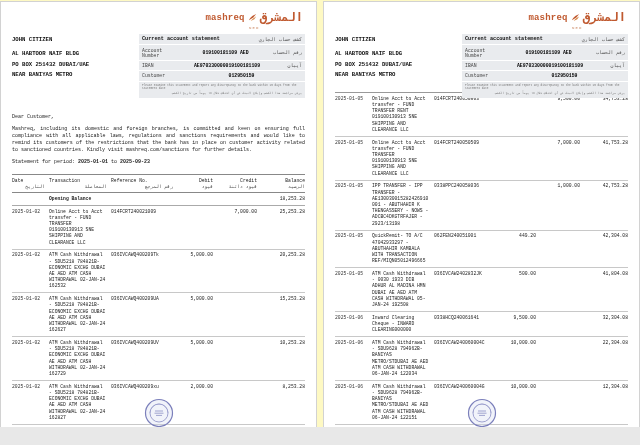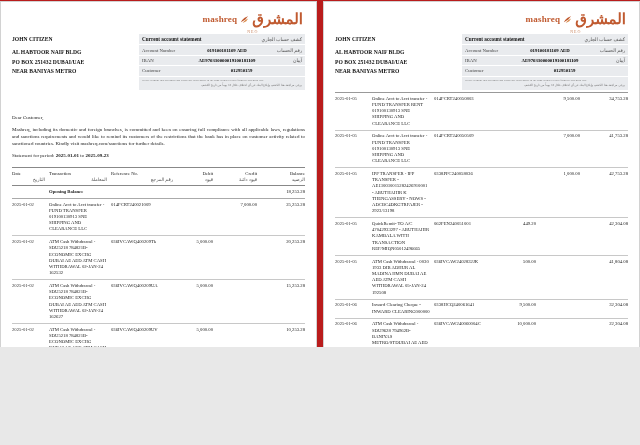--- a/index.html
+++ b/index.html
@@ -1,38 +1,38 @@
 <!DOCTYPE html>
 <html><head>
 <meta charset="utf-8">
 <style>
   * { margin:0; padding:0; box-sizing:border-box; }
   html,body { background:#e8e8e8; }
   .canvas {
-    position:relative; width:640px; height:347px;
-    background:#b91c1c; overflow:hidden;
-    font-family:Liberation Serif, serif; color:#222;
+    position:relative; width:640px; height:427px;
+    background:#fef9c3; overflow:hidden;
+    font-family:Liberation Mono, monospace; color:#222;
   }
   .page {
     position:absolute; top:1px; width:317px; height:443px;
     background:#ffffff; border:1px solid #d2d2d2;
     padding:6px 11px;
   }
   #page1 { left:0px; }
   #page2 { left:323px; }
 
   
   .page-head { position:relative; }
   #page1 .page-head { height:106px; }
   #page2 .page-head { height:84px; }
 
   .brand { position:absolute; top:2px; right:2px; text-align:center; }
   .brand-row { display:flex; align-items:center; gap:3px; justify-content:flex-end; }
   .brand-en { font-size:9px; font-weight:bold; letter-spacing:.2px; }
-  .brand-ar { font-size:15px; font-weight:bold; }
+  .brand-ar { font-size:12px; font-weight:bold; }
   .brand-sub { font-size:4px; letter-spacing:1px; margin-top:1px; }
 
   .cust-block { position:absolute; left:0; top:28px; font-size:5.6px; font-weight:bold; color:#111; }
   .cust-name { margin-bottom:7px; }
   .cust-line { margin-bottom:3.5px; }
 
   .acct-box {
     position:absolute; right:0; top:26px; width:166px;
     background:#e9ebee; font-size:4.8px; color:#333;
   }

